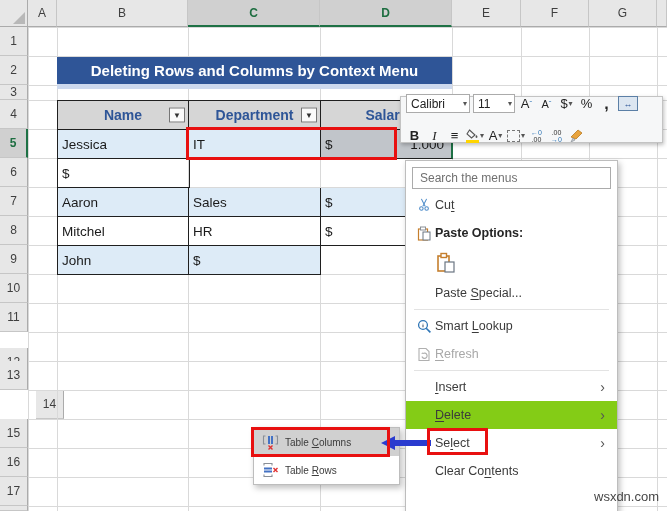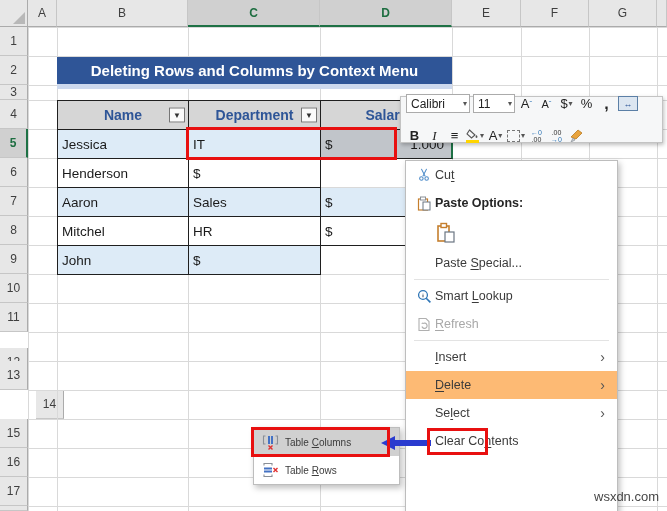--- a/index.html
+++ b/index.html
@@ -73,21 +73,21 @@
       font-size:12px;color:#444;padding:0 0 0 7px;box-sizing:border-box;outline:none;font-family:inherit;}
   #searchbox::placeholder{color:#707070;opacity:1;}
   .mitem{display:flex;align-items:center;height:28px;position:relative;color:#3B3B3B;font-size:12.5px;}
   .mitem .micon{width:20px;margin-left:8px;display:flex;align-items:center;justify-content:center;flex:none;}
   .mitem .mlabel{margin-left:1px;white-space:nowrap;}
   .mitem u{text-underline-offset:2px;}
   .mitem .chev{position:absolute;right:12px;font-size:14px;color:#555;}
   .mitem.big{height:32px;}
   .mitem.boldlabel .mlabel{font-weight:bold;color:#262626;}
   .mitem.disabled{color:#A8A8A8;}
-  .mitem.hl{background:#fdba74;}
+  .mitem.hl{background:#84cc16;}
   .msep{height:1px;background:#E3E3E3;margin:2px 8px;}
 
   
   #submenu{position:absolute;left:253px;top:427px;width:147px;height:58px;background:#fff;
       border:1px solid #BDBDBD;box-shadow:2px 3px 6px rgba(0,0,0,.25);z-index:55;box-sizing:border-box;}
   .smitem{display:flex;align-items:center;height:28px;color:#3B3B3B;font-size:10px;}
   .smitem .micon{width:22px;margin-left:5px;display:flex;align-items:center;justify-content:center;flex:none;}
   .smitem .mlabel{margin-left:4px;white-space:nowrap;}
   .smitem.hl{background:#D0D0D0;}
 
@@ -178,21 +178,20 @@
     </div>
     <div class="trow">
       <div class="tc c0 band">Jessica</div>
       <div class="tc c1 band">IT</div>
       <div class="tc c2 salcell salsel">
         <span>$</span>
         <span>1.000</span>
       </div>
     </div>
     <div class="trow">
-      <div class="tc c0">Henderson</div>
       <div class="tc c2 salcell">$</div>
     </div>
     <div class="trow">
       <div class="tc c0 band">Aaron</div>
       <div class="tc c1 band">Sales</div>
       <div class="tc c2 band salcell">$</div>
     </div>
     <div class="trow">
       <div class="tc c0">Mitchel</div>
       <div class="tc c1">HR</div>
@@ -269,20 +268,21 @@
       <div class="tbtn">
         <svg width="15" height="13" viewBox="0 0 15 13">
             <path d="M2 8 L9 1 L13 4 L7 10 Z" fill="#E8A33D" stroke="#B97A1F" stroke-width="0.8"></path>
             <path d="M4 9 L2 13 L6 11 Z" fill="#C9CED4" stroke="#8A8F96" stroke-width="0.7"></path>
           </svg>
       </div>
     </div>
   </div>
 
   <div id="menu">
+    <input id="searchbox" type="text" placeholder="Search the menus" style="">
     <div class="mitem">
       <span class="micon">
         <svg width="14" height="14" viewBox="0 0 16 16">
             <path d="M5 1 L9.3 9.5 M11 1 L6.7 9.5" stroke="#4C8BC9" stroke-width="1.2" fill="none"></path>
             <circle cx="5" cy="12" r="2" fill="none" stroke="#4C8BC9" stroke-width="1.2"></circle>
             <circle cx="11" cy="12" r="2" fill="none" stroke="#4C8BC9" stroke-width="1.2"></circle>
           </svg>
       </span>
       <span class="mlabel">Cu<u>t</u></span>
     </div>

